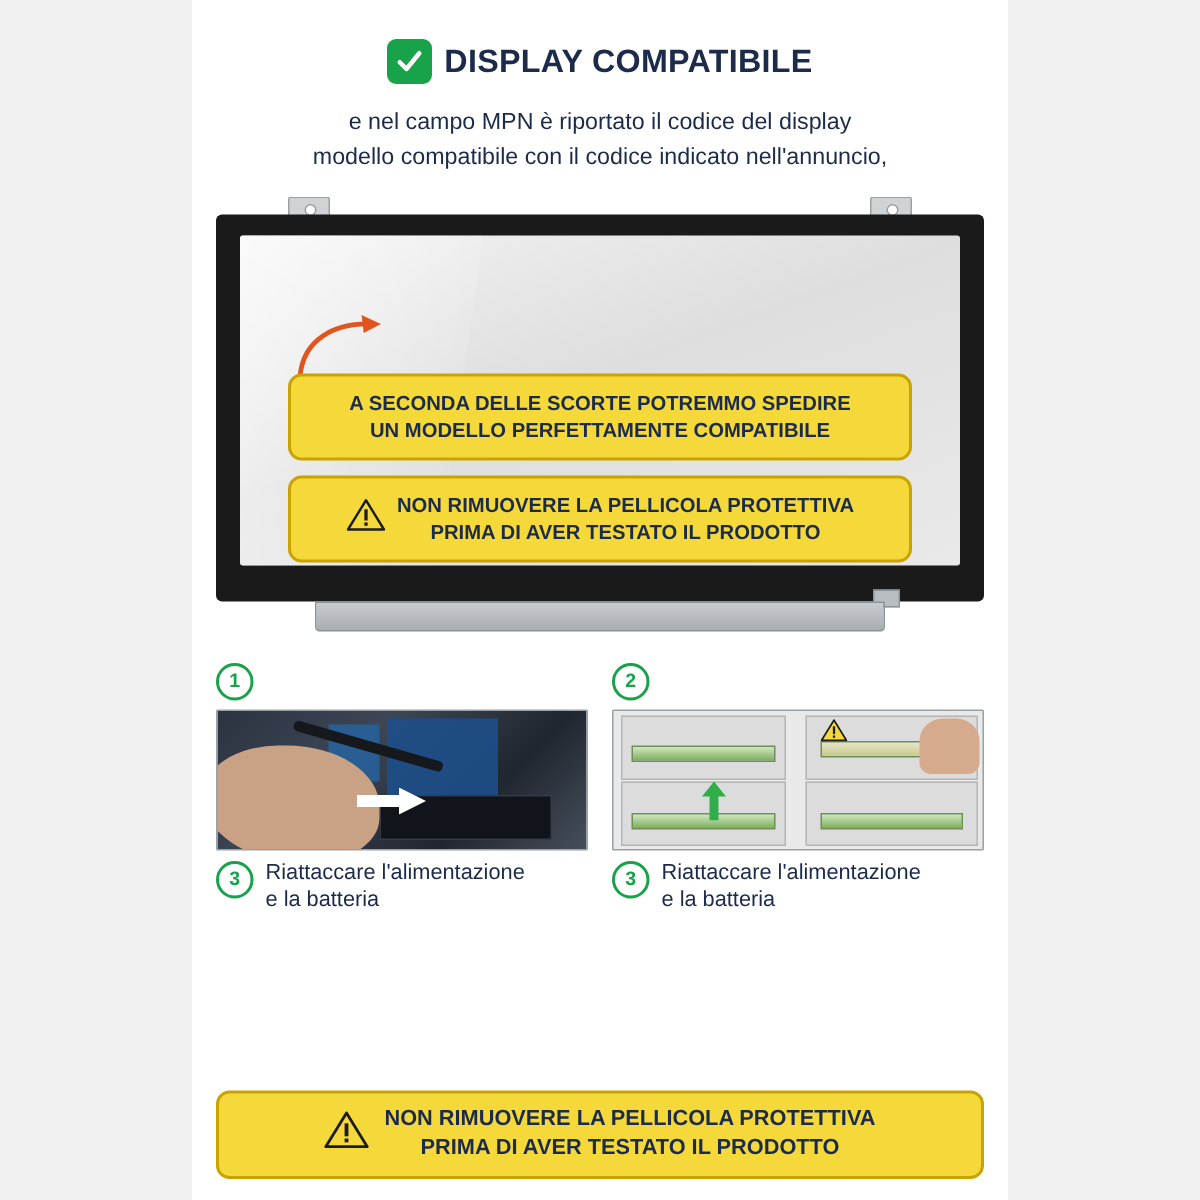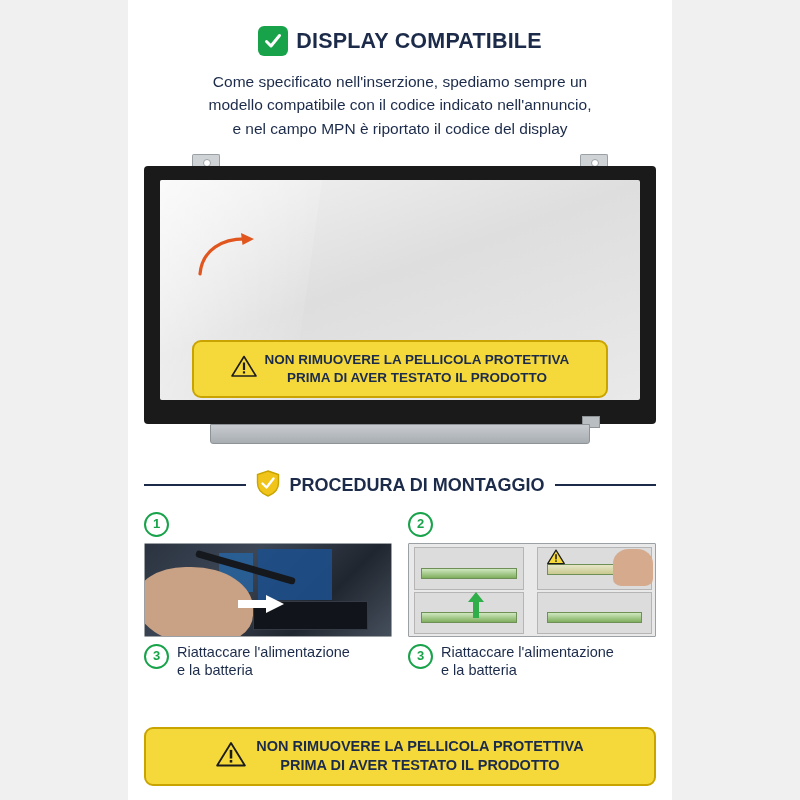--- a/index.html
+++ b/index.html
@@ -362,68 +362,60 @@
     <div class="header">
       <span class="check-box-icon">
         <svg width="20" height="20" viewBox="0 0 20 20" aria-hidden="true">
           <path d="M3.5 10.5 L8 15 L16.5 4.5" fill="none" stroke="#ffffff" stroke-width="3" stroke-linecap="round" stroke-linejoin="round"></path>
         </svg>
       </span>
       <span class="header-title">DISPLAY COMPATIBILE</span>
     </div>
 
     <div class="intro">
-      <div>Come specificato nell'inserzione, spediamo sempre un</div>
+      <div>e nel campo MPN è riportato il codice del display</div>
       <div>modello compatibile con il codice indicato nell'annuncio,</div>
-      <div>e nel campo MPN è riportato il codice del display</div>
     </div>
 
     <div class="panel-wrap">
       <div class="tab left"></div>
       <div class="tab right"></div>
 
       <div class="screen-outer">
         <div class="screen-inner"></div>
       </div>
 
       <svg class="arrow-curve" viewBox="0 0 66 46" aria-hidden="true">
         <path d="M4 44 C 6 20, 26 8, 52 9" fill="none" stroke="#e1561f" stroke-width="3.2" stroke-linecap="round"></path>
         <path d="M58 9 L45 3 L46.5 15 Z" fill="#e1561f"></path>
       </svg>
 
+      <div class="callout callout-1">
+        <div>A SECONDA DELLE SCORTE POTREMMO SPEDIRE</div>
+        <div>UN MODELLO PERFETTAMENTE COMPATIBILE</div>
+      </div>
 
       <div class="callout callout-2">
         <span class="warn-tri">
           <svg width="26" height="23" viewBox="0 0 26 23" aria-hidden="true">
             <path d="M13 1.5 L25 21 L1 21 Z" fill="#f5d93b" stroke="#1c1c1c" stroke-width="1.6" stroke-linejoin="round"></path>
             <rect x="11.9" y="7.5" width="2.2" height="7.5" fill="#1c1c1c"></rect>
             <rect x="11.9" y="16.3" width="2.2" height="2.2" fill="#1c1c1c"></rect>
           </svg>
         </span>
         <span class="ctext">
           <span style="display:block">NON RIMUOVERE LA PELLICOLA PROTETTIVA</span>
           <span style="display:block">PRIMA DI AVER TESTATO IL PRODOTTO</span>
         </span>
       </div>
 
       <div class="foot-nub"></div>
       <div class="foot-strip"></div>
     </div>
 
-    <div class="proc-header">
-      <div class="rule"></div>
-      <span class="shield-icon">
-        <svg width="24" height="27" viewBox="0 0 24 27" aria-hidden="true">
-          <path d="M12 1 L22.5 4.5 V13 C22.5 19.5 17.5 24 12 26 C6.5 24 1.5 19.5 1.5 13 V4.5 Z" fill="#f0c419" stroke="#c9a400" stroke-width="1.4"></path>
-          <path d="M6.5 13.5 L10.5 17.5 L17.5 8.5" fill="none" stroke="#ffffff" stroke-width="2.4" stroke-linecap="round" stroke-linejoin="round"></path>
-        </svg>
-      </span>
-      <span class="proc-title">PROCEDURA DI MONTAGGIO</span>
-      <div class="rule"></div>
-    </div>
 
     <div class="steps-grid">
 
       <div class="step-label">
         <span class="step-num">1</span>
       </div>
 
       <div class="step-label">
         <span class="step-num">2</span>
       </div>

